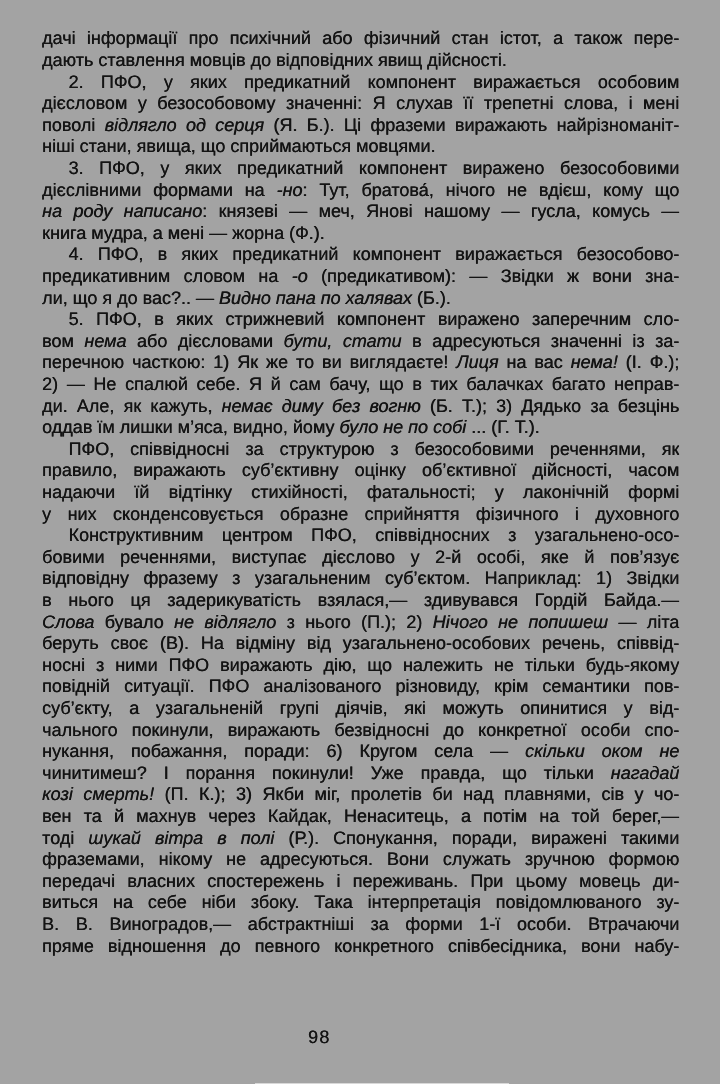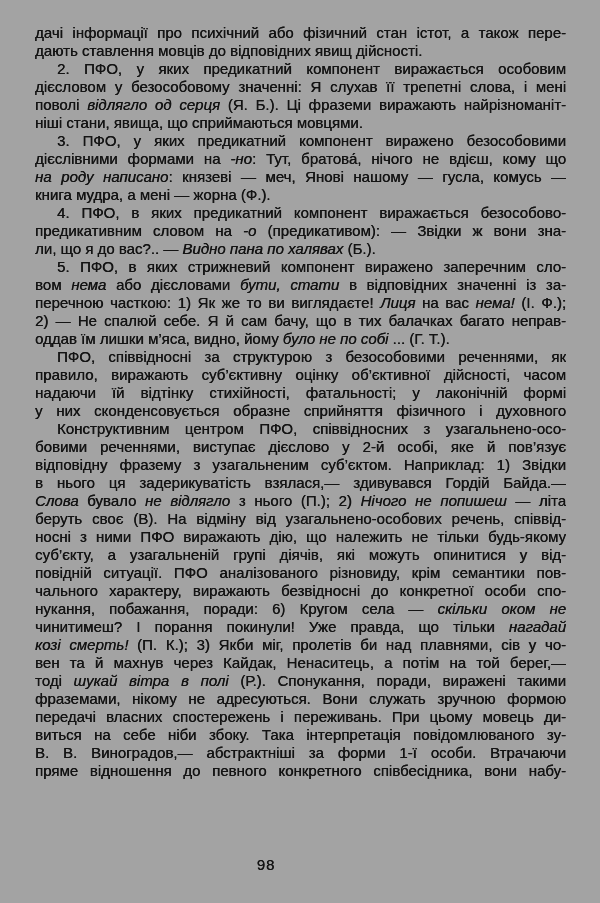--- a/index.html
+++ b/index.html
@@ -65,38 +65,39 @@
       <div class="line"><span>поволі </span><span class="it">відлягло од серця</span><span> (Я. Б.). Ці фраземи виражають найрізноманіт-</span></div>
       <div class="line noj"><span>ніші стани, явища, що сприймаються мовцями.</span></div>
       <div class="line ind"><span>3. ПФО, у яких предикатний компонент виражено безособовими</span></div>
       <div class="line"><span>дієслівними формами на </span><span class="it">-но</span><span>: Тут, братова́, нічого не вдієш, кому що</span></div>
       <div class="line"><span class="it">на роду написано</span><span>: князеві — меч, Янові нашому — гусла, комусь —</span></div>
       <div class="line noj"><span>книга мудра, а мені — жорна (Ф.).</span></div>
       <div class="line ind"><span>4. ПФО, в яких предикатний компонент виражається безособово-</span></div>
       <div class="line"><span>предикативним словом на </span><span class="it">-о</span><span> (предикативом): — Звідки ж вони зна-</span></div>
       <div class="line noj"><span>ли, що я до вас?.. — </span><span class="it">Видно пана по халявах</span><span> (Б.).</span></div>
       <div class="line ind"><span>5. ПФО, в яких стрижневий компонент виражено заперечним сло-</span></div>
-      <div class="line"><span>вом </span><span class="it">нема</span><span> або дієсловами </span><span class="it">бути, стати</span><span> в відповідних значенні із за-</span></div>
+      <div class="line"><span>вом </span><span class="it">нема</span><span> або дієсловами </span><span class="it">бути, стати</span><span> в адресуються значенні із за-</span></div>
       <div class="line"><span>перечною часткою: 1) Як же то ви виглядаєте! </span><span class="it">Лиця</span><span> на вас </span><span class="it">нема!</span><span> (І. Ф.);</span></div>
       <div class="line"><span>2) — Не спалюй себе. Я й сам бачу, що в тих балачках багато неправ-</span></div>
+      <div class="line"><span>ди. Але, як кажуть, </span><span class="it">немає диму без вогню</span><span> (Б. Т.); 3) Дядько за безцінь</span></div>
       <div class="line noj"><span>оддав їм лишки м’яса, видно, йому </span><span class="it">було не по собі</span><span> ... (Г. Т.).</span></div>
       <div class="line ind"><span>ПФО, співвідносні за структурою з безособовими реченнями, як</span></div>
       <div class="line"><span>правило, виражають суб’єктивну оцінку об’єктивної дійсності, часом</span></div>
       <div class="line"><span>надаючи їй відтінку стихійності, фатальності; у лаконічній формі</span></div>
       <div class="line"><span>у них сконденсовується образне сприйняття фізичного і духовного</span></div>
       <div class="line ind"><span>Конструктивним центром ПФО, співвідносних з узагальнено-осо-</span></div>
       <div class="line"><span>бовими реченнями, виступає дієслово у 2-й особі, яке й пов’язує</span></div>
       <div class="line"><span>відповідну фразему з узагальненим суб’єктом. Наприклад: 1) Звідки</span></div>
       <div class="line"><span>в нього ця задерикуватість взялася,— здивувався Гордій Байда.—</span></div>
       <div class="line"><span class="it">Слова</span><span> бувало </span><span class="it">не відлягло</span><span> з нього (П.); 2) </span><span class="it">Нічого не попишеш</span><span> — літа</span></div>
       <div class="line"><span>беруть своє (В). На відміну від узагальнено-особових речень, співвід-</span></div>
       <div class="line"><span>носні з ними ПФО виражають дію, що належить не тільки будь-якому</span></div>
+      <div class="line"><span>повідній ситуації. ПФО аналізованого різновиду, крім семантики пов-</span></div>
       <div class="line"><span>суб’єкту, а узагальненій групі діячів, які можуть опинитися у від-</span></div>
-      <div class="line"><span>повідній ситуації. ПФО аналізованого різновиду, крім семантики пов-</span></div>
-      <div class="line"><span>чального характеру, виражають безвідносні до конкретної особи спо-</span></div>
+      <div class="line"><span>чального покинули, виражають безвідносні до конкретної особи спо-</span></div>
       <div class="line"><span>нукання, побажання, поради: 6) Кругом села — </span><span class="it">скільки оком не</span></div>
       <div class="line"><span>чинитимеш? І порання покинули! Уже правда, що тільки </span><span class="it">нагадай</span></div>
       <div class="line"><span class="it">козі смерть!</span><span> (П. К.); 3) Якби міг, пролетів би над плавнями, сів у чо-</span></div>
       <div class="line"><span>вен та й махнув через Кайдак, Ненаситець, а потім на той берег,—</span></div>
       <div class="line"><span>тоді </span><span class="it">шукай вітра в полі</span><span> (Р.). Спонукання, поради, виражені такими</span></div>
       <div class="line"><span>фраземами, нікому не адресуються. Вони служать зручною формою</span></div>
       <div class="line"><span>передачі власних спостережень і переживань. При цьому мовець ди-</span></div>
       <div class="line"><span>виться на себе ніби збоку. Така інтерпретація повідомлюваного зу-</span></div>
       <div class="line"><span>В. В. Виноградов,— абстрактніші за форми 1-ї особи. Втрачаючи</span></div>
       <div class="line"><span>пряме відношення до певного конкретного співбесідника, вони набу-</span></div>

